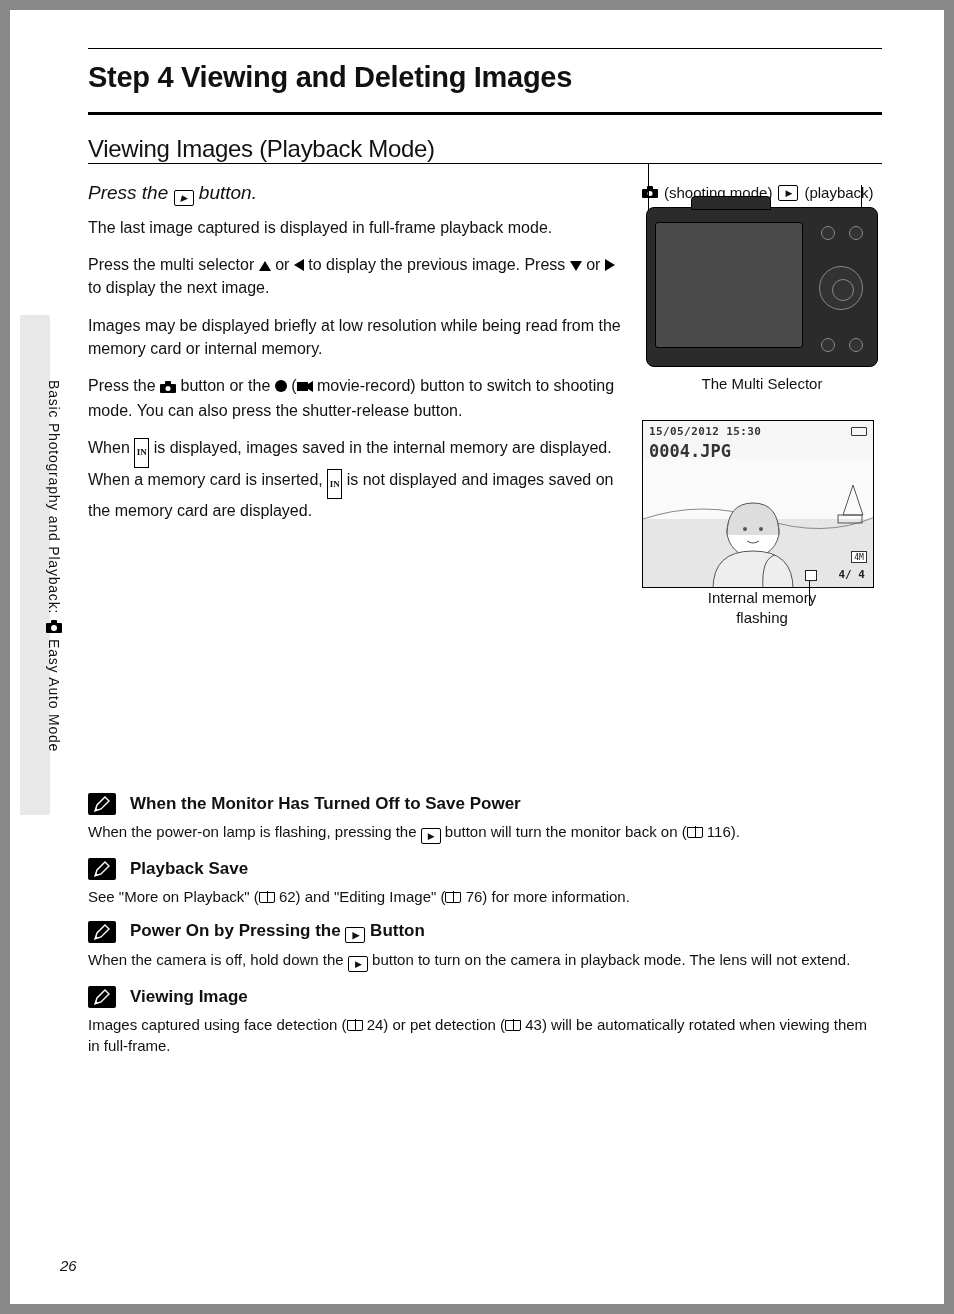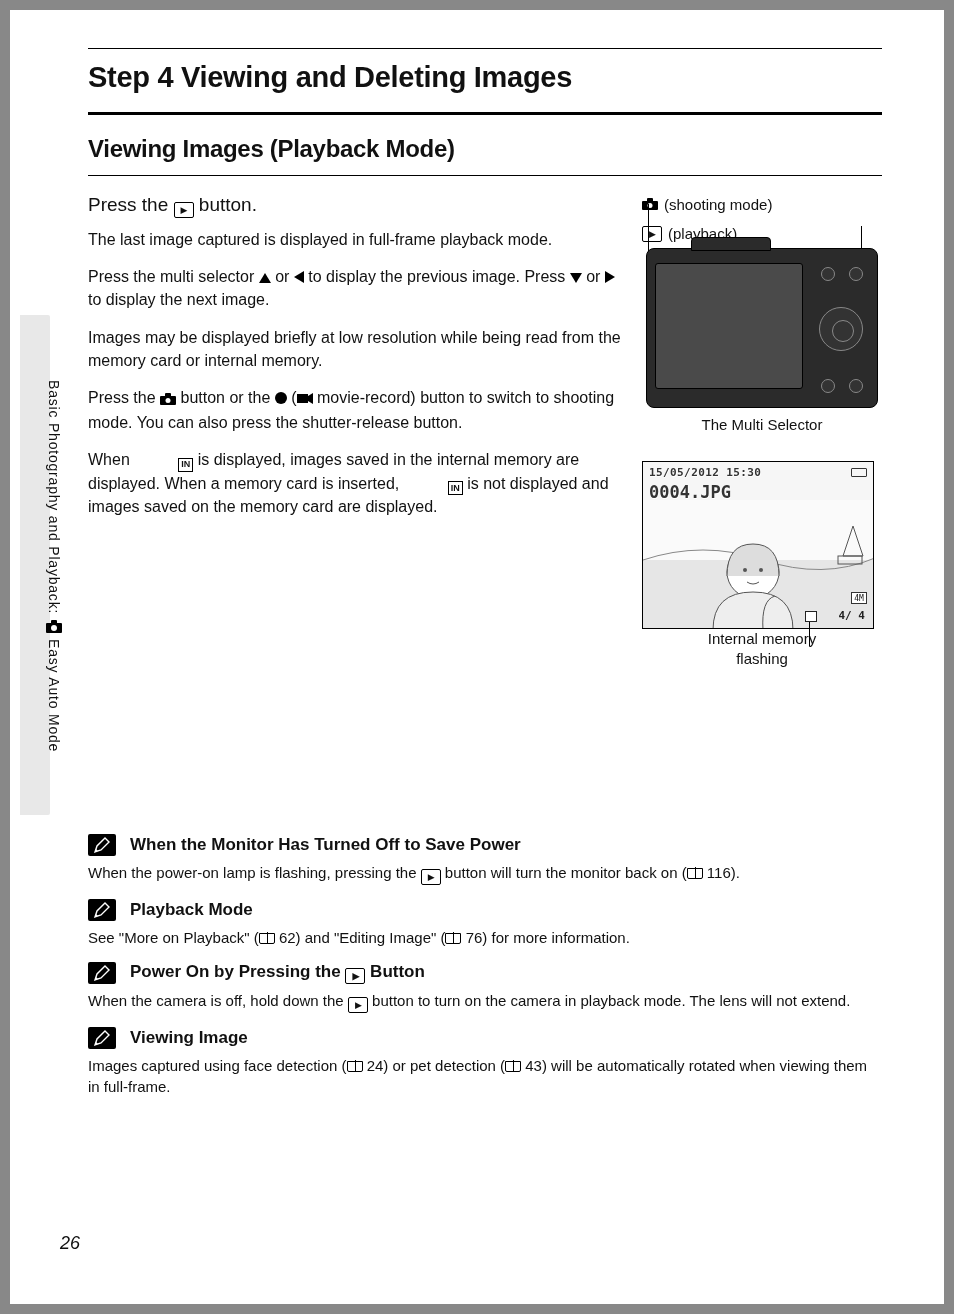--- a/index.html
+++ b/index.html
@@ -21,26 +21,26 @@
   }
   .inner {
     position: absolute;
     left: 78px;
     right: 62px;
     top: 38px;
   }
   .rule-top { border-top: 1px solid #000; margin-bottom: 12px; }
   h1 { font-size: 29px; font-weight: bold; margin-bottom: 18px; letter-spacing: -0.3px; }
   .rule-thick { border-bottom: 3px solid #000; margin-bottom: 20px; }
-  h2 { font-size: 24px; font-weight: bold; margin-bottom: 12px; letter-spacing: -0.3px; }
+  h2 { font-size: 24px; font-weight: normal; letter-spacing: -0.3px; }
   .rule-thin { border-bottom: 1px solid #000; margin-bottom: 18px; }
   .two-col { display: flex; gap: 18px; }
   .left-col { flex: 1; }
   .right-col { width: 240px; }
-  h3 { font-size: 19px; font-weight: normal; margin-bottom: 10px; }
+  h3 { font-size: 19px; font-weight: normal; margin-bottom: 10px; font-style: italic; }
   p { font-size: 16px; line-height: 1.45; margin-bottom: 14px; }
   p.small { font-size: 15px; line-height: 1.4; margin-bottom: 10px; margin-top: 6px; }
   .icon-btn {
     display: inline-flex;
     align-items: center;
     justify-content: center;
     border: 1.5px solid #000;
     border-radius: 2px;
     width: 20px;
     height: 16px;
@@ -49,23 +49,23 @@
     padding-left:1px;
   }
   .tri { display:inline-block; width:0; height:0; vertical-align:-1px; }
   .tri-up { border-left:6px solid transparent; border-right:6px solid transparent; border-bottom:10px solid #000; }
   .tri-down { border-left:6px solid transparent; border-right:6px solid transparent; border-top:10px solid #000; }
   .tri-left { border-top:6px solid transparent; border-bottom:6px solid transparent; border-right:10px solid #000; }
   .tri-right { border-top:6px solid transparent; border-bottom:6px solid transparent; border-left:10px solid #000; }
   .dot { display:inline-block; width:12px; height:12px; background:#000; border-radius:50%; vertical-align:-1px; }
   .cam-ic { display:inline-block; vertical-align:-2px; }
   .mem-ic {
-    display:inline-flex; width:15px; height:14px; border:1.5px solid #000;
+    display:inline-flex; width:15px; height:30px; border:1.5px solid #000;
     vertical-align:-2px; align-items:center; justify-content:center;
-    font-size:9px; font-weight:bold; font-family:Liberation Sans, sans-serif;margin-left:44px;
+    font-size:9px; font-weight:bold; font-family:Liberation Serif, serif;
   }
   .book-ic {
     display:inline-block; width:16px; height:11px; border:1.2px solid #000;
     border-radius:0 0 2px 2px; vertical-align:-1px; position:relative;
   }
   .book-ic::before {
     content:""; position:absolute; left:50%; top:-2px; bottom:0; width:1px; background:#000;
   }
   .note-head {
     display:flex; align-items:center; gap:14px; margin-top:14px; margin-bottom:2px;
@@ -80,25 +80,25 @@
     position:absolute; left:10px; top:305px; width:30px; height:500px;
     background:#e8e8e8; border-radius:0 2px 2px 0;
   }
   .side-text {
     position:absolute; left:34px; top:370px; width:20px; height:440px;
     writing-mode: vertical-rl; text-orientation: mixed;
     font-size:14px; letter-spacing:0.8px;
     display:flex; align-items:center; gap:6px;
   }
   .pagenum {
-    position:absolute; left:50px; bottom:50px; font-size:18px; font-style:italic;
+    position:absolute; left:50px; bottom:30px; font-size:15px; font-style:italic;
   }
   
   .diagram { margin-top:0; }
-  .labels { font-size:15px; display:flex; flex-direction:column; align-items:flex-start; gap:12px; margin-bottom:6px; }
+  .labels { font-size:15px; display:flex; flex-direction:row; align-items:center; gap:6px; margin-bottom:6px; }
   .lbl-row { display:flex; align-items:center; gap:6px; }
   .camera-box {
     width:232px; height:160px; background:#2b2b2b; border:1.5px solid #000;
     border-radius:8px; position:relative; margin:0 auto;
   }
   .screen {
     position:absolute; left:8px; top:14px; width:148px; height:126px;
     background:#4a4a4a; border:1px solid #000; border-radius:3px;
   }
   .ctrl-pad {
@@ -270,21 +270,21 @@
       <span>When the power-on lamp is flashing, pressing the </span><span class="icon-btn">▶</span><span> button will turn the monitor back on (</span><span class="book-ic"></span><span> 116).</span>
     </p>
 
     <div class="note-head">
       <div class="pencil">
           <svg viewBox="0 0 18 18">
             <path d="M2 16 L4 10 L12 2 L16 6 L8 14 Z" fill="none" stroke="#fff" stroke-width="1.4"></path>
             <path d="M2 16 L5 15 L3 13 Z" fill="#fff"></path>
           </svg>
         </div>
-      <div class="note-title">Playback Mode</div>
+      <div class="note-title">Playback Save</div>
     </div>
     <p class="small">
       <span>See "More on Playback" (</span><span class="book-ic"></span><span> 62) and "Editing Image" (</span><span class="book-ic"></span><span> 76) for more information.</span>
     </p>
 
     <div class="note-head">
       <div class="pencil">
           <svg viewBox="0 0 18 18">
             <path d="M2 16 L4 10 L12 2 L16 6 L8 14 Z" fill="none" stroke="#fff" stroke-width="1.4"></path>
             <path d="M2 16 L5 15 L3 13 Z" fill="#fff"></path>

